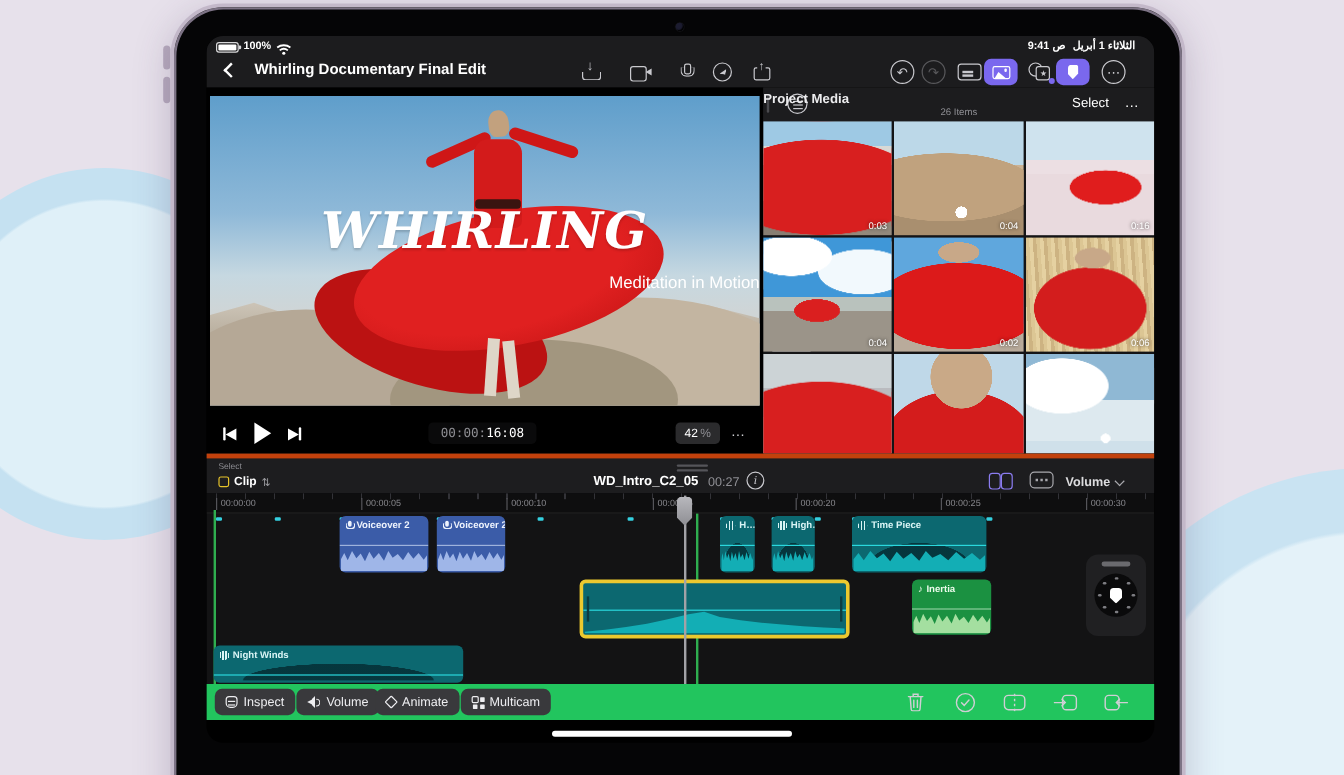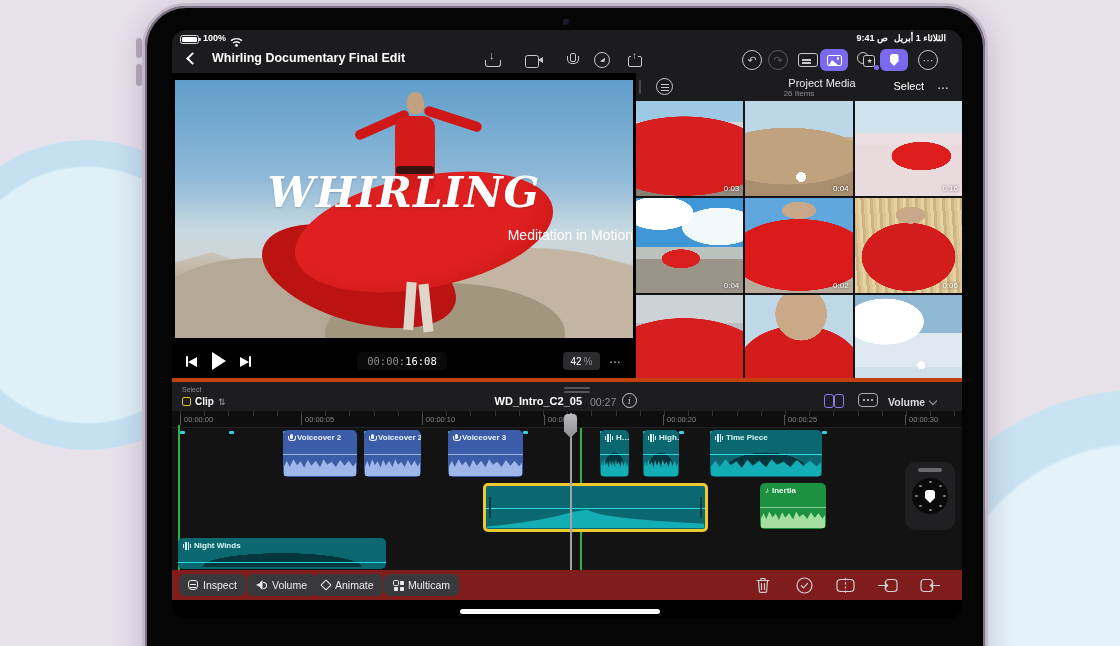--- a/index.html
+++ b/index.html
@@ -87,21 +87,21 @@
   .tc-pill{position:absolute;left:185px;top:7px;width:90px;height:18px;background:#0a0a0b;border-radius:4px;display:flex;align-items:center;justify-content:center;font-family:"DejaVu Sans Mono",monospace;font-size:10.5px;}
   .tc-dim{color:#8e8e93;} .tc-bright{color:#fff;}
   .zoom-pill{position:absolute;left:391px;top:7px;width:37px;height:18px;background:#2b2b2d;border-radius:4px;display:flex;align-items:center;justify-content:center;gap:2px;font-size:10px;}
   .dots3{color:#d0d0d4;font-size:12px;letter-spacing:1px;}
   
   .media{position:absolute;left:464px;top:43px;width:326px;height:305px;background:#141416;}
   .media-head{position:absolute;left:0;top:0;width:326px;height:28px;background:#1c1c1e;}
   .mh-handle{position:absolute;left:3px;top:7px;width:2px;height:14px;background:#4a4a4e;border-radius:1px;}
   .ic-filter{position:absolute;left:20px;top:5px;width:17px;height:17px;border:1.2px solid #c9c9ce;border-radius:50%;}
   .ic-filter::after{content:'';position:absolute;left:3.5px;top:4.5px;width:8px;height:1.2px;background:#c9c9ce;box-shadow:0 3px 0 #c9c9ce,0 6px 0 #c9c9ce;}
-  .mh-title{position:absolute;left:0;top:3.5px;width:372px;text-align:center;font-size:11px;color:#ececee;font-weight:normal;}
+  .mh-title{position:absolute;left:0;top:3.5px;width:372px;font-size:11px;color:#ececee;font-weight:bold;}
   .mh-sub{position:absolute;left:0;top:16px;width:326px;text-align:center;font-size:8px;color:#8e8e93;}
   .mh-select{position:absolute;right:38px;top:7px;font-size:11px;color:#fff;}
   .mh-dots{position:absolute;right:12px;top:5px;font-size:12px;color:#fff;letter-spacing:1px;}
   .grid{position:absolute;left:0;top:28px;width:326px;height:277px;display:grid;grid-template-columns:repeat(3,1fr);grid-auto-rows:95px;gap:2px;overflow:hidden;background:#141416;}
   .thumb{position:relative;overflow:hidden;}
   .dur{position:absolute;right:4px;bottom:3px;font-size:8px;color:#fff;text-shadow:0 0 3px rgba(0,0,0,.8);}
   .t1{background:radial-gradient(ellipse 78% 42% at 45% 58%,#d81f1f 0 99%,transparent 100%),radial-gradient(ellipse 60% 28% at 82% 88%,#93897c 0 99%,transparent 100%),linear-gradient(180deg,#9ec9e4 0 22%,#d8d9d6 22% 38%,#b3a99b 38% 70%,#887f73 70%);}
   .t2{background:radial-gradient(circle 5px at 52% 80%,#fff 0 99%,transparent 100%),radial-gradient(ellipse 70% 30% at 40% 58%,#c0a27e 0 99%,transparent 100%),linear-gradient(180deg,#bcd8e8 0 38%,#cbb294 38% 62%,#a98f6f 62%);}
   .t3{background:radial-gradient(ellipse 28% 15% at 62% 58%,#e01d1d 0 99%,transparent 100%),linear-gradient(180deg,#cfe3ee 0 34%,#ecdfe3 34% 46%,#e9dade 46%);}
   .t4{background:radial-gradient(ellipse 18% 10% at 42% 64%,#da1f1f 0 99%,transparent 100%),radial-gradient(ellipse 45% 25% at 22% 16%,#fff 0 70%,transparent 71%),radial-gradient(ellipse 50% 28% at 78% 30%,#f2f9fd 0 70%,transparent 71%),linear-gradient(180deg,#3f97d8 0 52%,#b9c2bd 52% 64%,#9b9489 64%);}
@@ -161,21 +161,21 @@
   .ic-mic::before{content:'';position:absolute;left:1.5px;top:0;width:3px;height:4.5px;border-radius:2px;background:currentColor;}
   .ic-mic::after{content:'';position:absolute;left:0;top:2px;width:6px;height:4px;border:1px solid currentColor;border-top:none;border-radius:0 0 3px 3px;}
   .ic-wav{width:8px;height:8px;flex:0 0 auto;background:linear-gradient(90deg,currentColor 0 1.2px,transparent 1.2px 2.4px,currentColor 2.4px 3.6px,transparent 3.6px 4.8px,currentColor 4.8px 6px,transparent 6px 7.2px,currentColor 7.2px 8px);-webkit-mask:radial-gradient(ellipse 50% 50% at 50% 50%,#000 0 99%,transparent);mask:radial-gradient(ellipse 50% 50% at 50% 50%,#000 0 99%,transparent);}
   .ic-note{font-size:8px;line-height:8px;}
   .jog{position:absolute;left:733px;top:51px;width:50px;height:68px;background:#202022;border-radius:10px;z-index:45;}
   .jog-pill{position:absolute;left:13px;top:6px;width:24px;height:4px;background:#6a6a6e;border-radius:2px;}
   .jog-dial{position:absolute;left:7px;top:16px;width:36px;height:36px;border-radius:50%;background:#0a0a0b;}
   .jog-dot{position:absolute;left:17px;top:2.5px;width:2.5px;height:2.5px;border-radius:50%;background:#7d7d82;box-shadow:0 28px 0 #7d7d82,-10px 4px 0 #7d7d82,10px 4px 0 #7d7d82,-14px 14px 0 #7d7d82,14px 14px 0 #7d7d82,-10px 24px 0 #7d7d82,10px 24px 0 #7d7d82;}
   .jog-center{position:absolute;left:13px;top:12px;width:10px;height:13px;background:#fff;border-radius:3px;clip-path:polygon(0 0,100% 0,100% 62%,50% 100%,0 62%);}
   
-  .btoolbar{position:absolute;left:0;top:540px;width:790px;height:30px;background:#7f1d1d;}
+  .btoolbar{position:absolute;left:0;top:540px;width:790px;height:30px;background:#22c55e;}
   .bbtn{position:absolute;top:4px;height:22px;background:#39393c;border-radius:6px;display:flex;align-items:center;gap:5px;padding:0 9px;font-size:10.5px;color:#ededf0;}
   .bdiv{position:absolute;left:67px;top:7px;width:1px;height:16px;background:#3a3a3c;}
   .ic-inspect{width:10px;height:10px;border:1.2px solid #ededf0;border-radius:3px 3px 4px 4px;position:relative;}
   .ic-inspect::after{content:'';position:absolute;left:1px;top:2.5px;width:5.5px;height:1.2px;background:#ededf0;box-shadow:0 3px 0 #ededf0;}
   .ic-vol{position:relative;width:11px;height:10px;}
   .ic-vol::before{content:'';position:absolute;left:0;top:2.5px;width:0;height:0;border-top:2.5px solid transparent;border-bottom:2.5px solid transparent;border-right:4px solid #ededf0;}
   .ic-vol::after{content:'';position:absolute;left:3.5px;top:0;width:3px;height:10px;background:#ededf0;clip-path:polygon(0 30%,100% 0,100% 100%,0 70%);}
   .ic-vol .arc{position:absolute;right:0;top:1.5px;width:4px;height:7px;border:1.2px solid #ededf0;border-left:none;border-radius:0 7px 7px 0;}
   .ic-anim{width:8px;height:8px;border:1.3px solid #ededf0;transform:rotate(45deg);border-radius:1px;}
   .ic-multi{position:relative;width:10px;height:10px;}
@@ -387,28 +387,20 @@
             <span class="ic-mic"></span>
             <span>Voiceover 2</span>
           </div>
         <div class="hline"></div>
           <div class="wave jag"></div>
       </div>
       <div class="clip blue rowA c1">
         <div class="cl-label">
             <span class="ic-mic"></span>
             <span>Voiceover 2</span>
-          </div>
-        <div class="hline"></div>
-          <div class="wave jag"></div>
-      </div>
-      <div class="clip blue rowA c2">
-        <div class="cl-label">
-            <span class="ic-mic"></span>
-            <span>Voiceover 3</span>
           </div>
         <div class="hline"></div>
           <div class="wave jag"></div>
       </div>
       <div class="clip teal rowA c3">
         <div class="cl-label">
             <span class="ic-wav"></span>
             <span>H…</span>
           </div>
         <div class="dome"></div>

